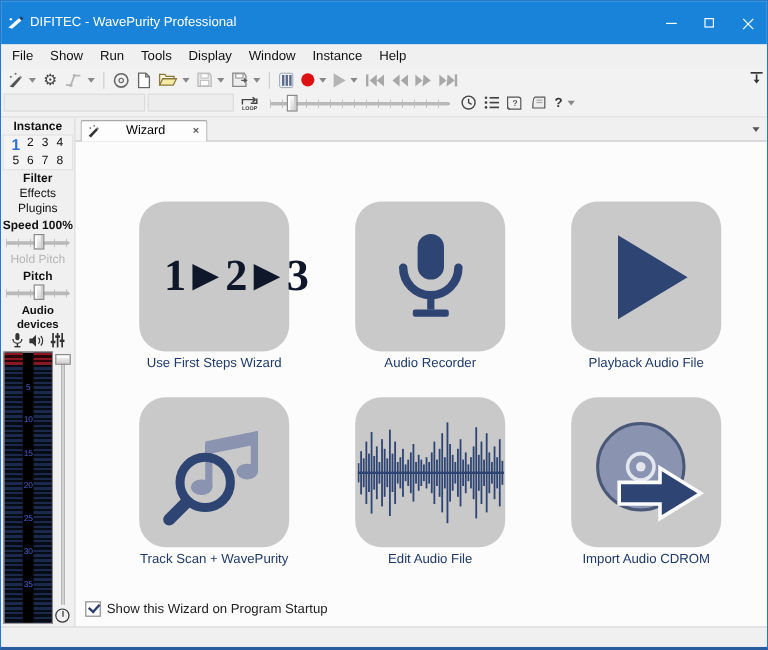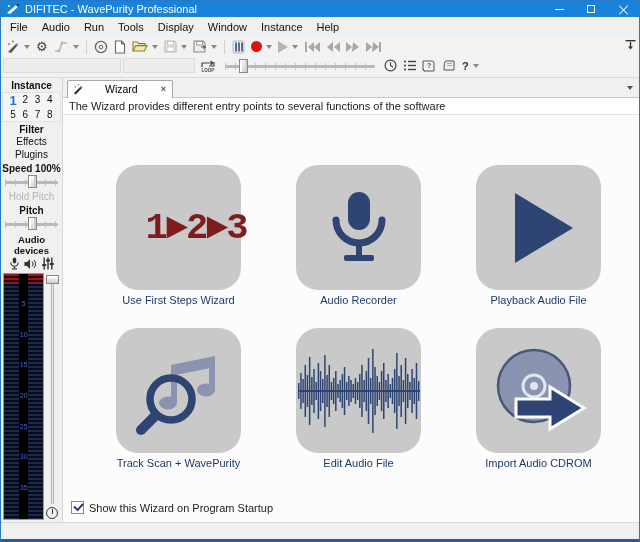--- a/index.html
+++ b/index.html
@@ -3,21 +3,21 @@
 <meta charset="utf-8">
 <style>
   * { margin:0; padding:0; box-sizing:border-box; }
   html,body { width:640px; height:542px; overflow:hidden; }
   body { font-family:"Liberation Sans", sans-serif; background:#fff; }
 
   .window { width:640px; height:542px; display:flex; flex-direction:column;
     border:1px solid #2579c9; border-bottom:3px solid #2a5ca0; background:#f0f0f0; }
 
   
-  .titlebar { height:16px; background:#1883d8; display:flex; align-items:center;
+  .titlebar { height:36px; background:#1883d8; display:flex; align-items:center;
     color:#fff; font-size:11px; flex-shrink:0; }
   .titlebar .appicon { width:14px; height:12px; margin:0 5px 0 5px; flex-shrink:0; }
   .titlebar .title { flex:1; white-space:nowrap; }
   .win-controls { display:flex; height:100%; }
   .win-btn { width:32px; height:100%; display:flex; align-items:center; justify-content:center; }
   .min-glyph { width:9px; height:1px; background:#fff; }
   .max-glyph { width:8px; height:8px; border:1px solid #fff; }
   .close-glyph { position:relative; width:9px; height:9px; }
   .close-glyph::before,.close-glyph::after { content:""; position:absolute; left:4px; top:-1px;
     width:1px; height:12px; background:#fff; }
@@ -99,21 +99,21 @@
     border-left:3.5px solid transparent; border-right:3.5px solid transparent; border-top:4px solid #555; }
   .descbar { height:17px; background:#fff; border-bottom:1px solid #e0e0e0; font-size:11px;
     color:#222; display:flex; align-items:center; padding-left:6px; flex-shrink:0; }
   .content { flex:1; background:#fcfcfc; display:flex; flex-direction:column; min-height:0; }
   .tile-grid { display:grid; grid-template-columns:repeat(3,125px); column-gap:55px; row-gap:22px;
     padding:50px 0 0 53px; }
   .tile-cell { display:flex; flex-direction:column; align-items:center; }
   .tile { width:125px; height:125px; background:#c9c9c9; border-radius:22px; display:flex;
     align-items:center; justify-content:center; cursor:pointer; }
   .tile-label { margin-top:4px; font-size:11px; color:#1f3a68; text-align:center; }
-  .steps-text { font-size:37px; font-weight:bold; color:#7f1d1d; letter-spacing:-2px; font-family:Liberation Mono, monospace;padding-left:35px; }
+  .steps-text { font-size:37px; font-weight:bold; color:#0f172a; letter-spacing:-2px; font-family:Liberation Serif, serif;padding-left:35px; }
   .checkbox-row { margin:auto 0 8px 8px; display:flex; align-items:center; gap:5px; font-size:11px; color:#222; }
   .checkbox { width:13px; height:13px; background:#fff; border:1px solid #8a8a8a; position:relative; }
   .checkbox.checked::after { content:""; position:absolute; left:2px; top:1px; width:7px; height:4px;
     border-left:2px solid #2b3f6b; border-bottom:2px solid #2b3f6b; transform:rotate(-48deg); }
 
   .statusbar { height:17px; background:#f0f0f0; border-top:1px solid #d9d9d9; flex-shrink:0; }
 
   svg { display:block; }
 </style>
 </head>
@@ -137,21 +137,21 @@
           <div class="max-glyph"></div>
         </div>
       <div class="win-btn">
           <div class="close-glyph"></div>
         </div>
     </div>
   </div>
 
   <div class="menubar">
     <span class="menu-item">File</span>
-    <span class="menu-item">Audio</span>
+    <span class="menu-item">Show</span>
     <span class="menu-item">Run</span>
     <span class="menu-item">Tools</span>
     <span class="menu-item">Display</span>
     <span class="menu-item">Window</span>
     <span class="menu-item">Instance</span>
     <span class="menu-item">Help</span>
   </div>
 
   <div class="toolbar">
     <div class="tb-row">
@@ -387,23 +387,20 @@
           <svg width="11" height="11" viewBox="0 0 12 12">
             <path d="M1 10 L8 3 l1.5 1.5 L3 11.5z" fill="#333"></path>
             <path d="M8 3 l1.5 1.5 1-1 L9 2z" fill="#888"></path>
             <circle cx="2.5" cy="3" r="0.8" fill="#666"></circle>
               <circle cx="6" cy="0.9" r="0.8" fill="#666"></circle>
           </svg>
           <span>Wizard</span>
           <span class="tab-close">×</span>
         </div>
         <div class="tabrow-caret"></div>
-      </div>
-      <div class="descbar">
-        <span>The Wizard provides different entry points to several functions of the software</span>
       </div>
       <div class="content">
         <div class="tile-grid">
 
           <div class="tile-cell">
             <div class="tile">
               <span class="steps-text">1►2►3</span>
             </div>
             <div class="tile-label">Use First Steps Wizard</div>
           </div>

